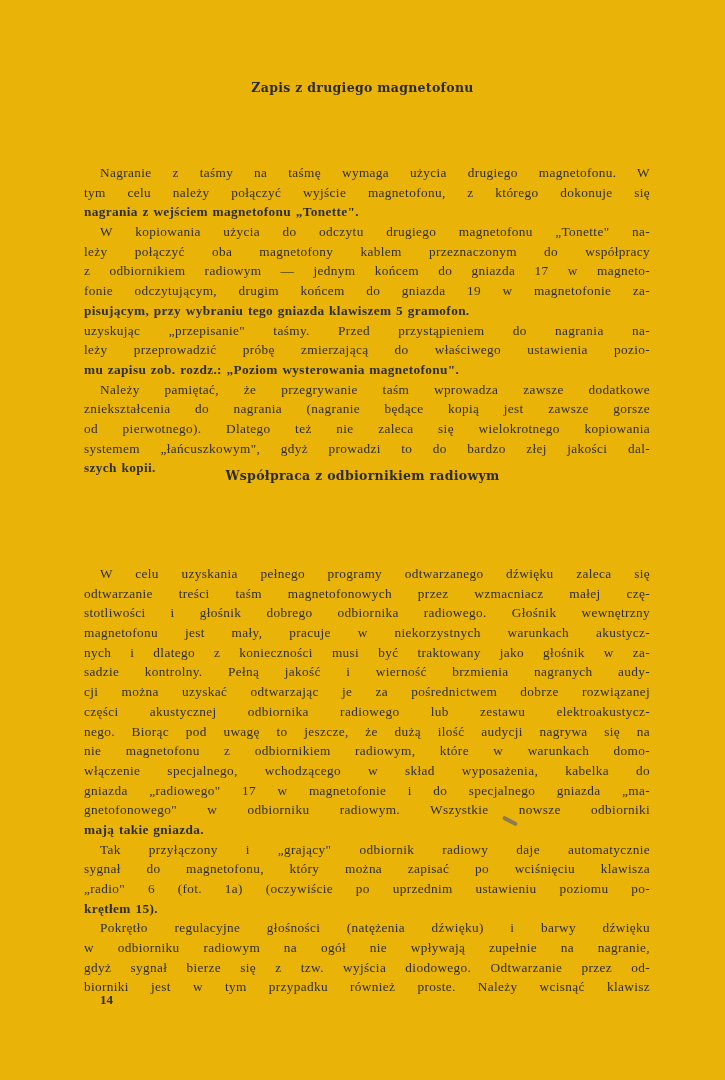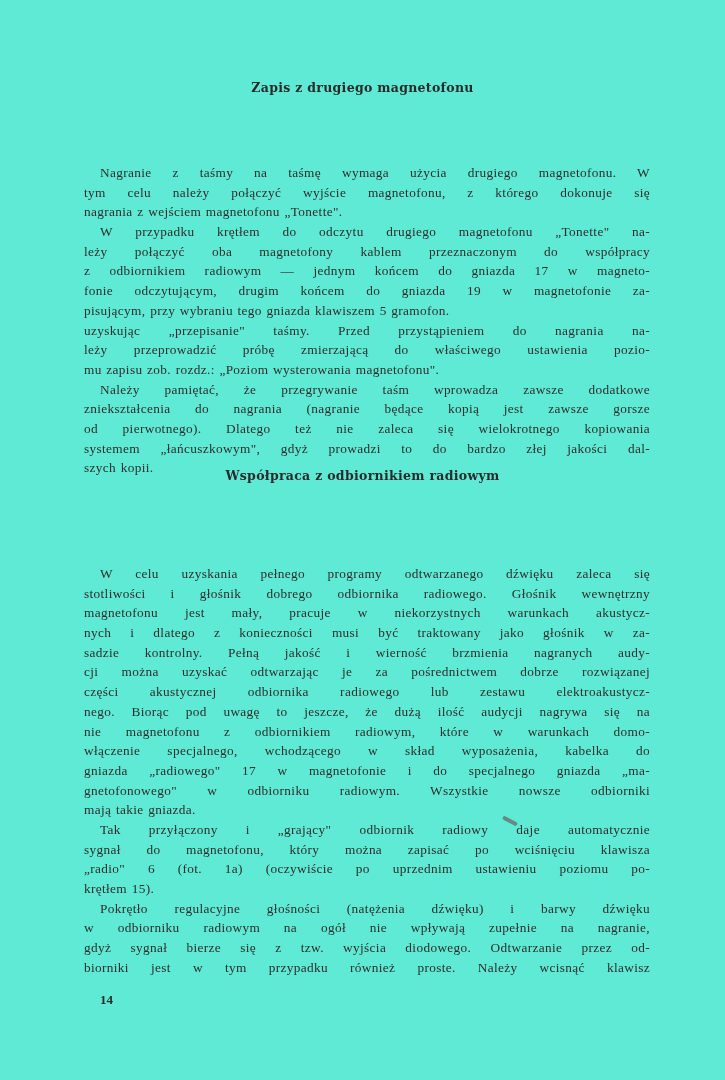--- a/index.html
+++ b/index.html
@@ -12,21 +12,21 @@
       background: #ffffff;
       position: relative;
       overflow: hidden;
       font-family: "DejaVu Serif", "Liberation Serif", serif;
       color: #2a2a2a;
     }
     .page {
       position: absolute;
       left: 0; top: 0;
       width: 725px; height: 1080px;
-      background: #5eead4;
+      background: #eab308;
     }
     .heading {
       position: absolute;
       left: 0;
       width: 725px;
       text-align: center;
       font-family: "DejaVu Serif", "Liberation Serif", serif;
       font-weight: bold;
       font-size: 12.5px;
       letter-spacing: 0.3px;
@@ -46,21 +46,21 @@
       font-size: 13.3px;
       white-space: nowrap;
       text-align: justify;
       text-align-last: justify;
       color: #2e2e2e;
       font-family: "Liberation Serif", "DejaVu Serif", serif;
       letter-spacing: 0.35px;
       word-spacing: 1px;
     }
     .line.indent { padding-left: 16px; }
-    .line.last { text-align-last: left; }
+    .line.last { text-align-last: left; font-weight: bold; }
     #block-1 { top: 118px; }
     #block-2 { top: 519px; }
     .page-number {
       position: absolute;
       left: 100px;
       top: 992px;
       font-family: "Liberation Serif", "DejaVu Serif", serif;
       font-weight: bold;
       font-size: 13px;
       color: #2b2b2b;
@@ -79,38 +79,39 @@
   </style>
 </head>
 <body>
 
 <div class="page">
   <div class="heading" id="heading-1">Zapis z drugiego magnetofonu</div>
   <div class="block" id="block-1">
       <div class="line indent">Nagranie z taśmy na taśmę wymaga użycia drugiego magnetofonu. W</div>
       <div class="line">tym celu należy połączyć wyjście magnetofonu, z którego dokonuje się</div>
       <div class="line last">nagrania z wejściem magnetofonu „Tonette".</div>
-      <div class="line indent">W przypadku krętłem do odczytu drugiego magnetofonu „Tonette" na-</div>
+      <div class="line indent">W kopiowania użycia do odczytu drugiego magnetofonu „Tonette" na-</div>
       <div class="line">leży połączyć oba magnetofony kablem przeznaczonym do współpracy</div>
       <div class="line">z odbiornikiem radiowym — jednym końcem do gniazda 17 w magneto-</div>
       <div class="line">fonie odczytującym, drugim końcem do gniazda 19 w magnetofonie za-</div>
       <div class="line last">pisującym, przy wybraniu tego gniazda klawiszem 5 gramofon.</div>
       <div class="line">uzyskując „przepisanie" taśmy. Przed przystąpieniem do nagrania na-</div>
       <div class="line">leży przeprowadzić próbę zmierzającą do właściwego ustawienia pozio-</div>
       <div class="line last">mu zapisu zob. rozdz.: „Poziom wysterowania magnetofonu".</div>
       <div class="line indent">Należy pamiętać, że przegrywanie taśm wprowadza zawsze dodatkowe</div>
       <div class="line">zniekształcenia do nagrania (nagranie będące kopią jest zawsze gorsze</div>
       <div class="line">od pierwotnego). Dlatego też nie zaleca się wielokrotnego kopiowania</div>
       <div class="line">systemem „łańcuszkowym", gdyż prowadzi to do bardzo złej jakości dal-</div>
       <div class="line last">szych kopii.</div>
     </div>
 
   <div class="heading" id="heading-2">Współpraca z odbiornikiem radiowym</div>
   <div class="block" id="block-2">
       <div class="line indent">W celu uzyskania pełnego programy odtwarzanego dźwięku zaleca się</div>
+      <div class="line">odtwarzanie treści taśm magnetofonowych przez wzmacniacz małej czę-</div>
       <div class="line">stotliwości i głośnik dobrego odbiornika radiowego. Głośnik wewnętrzny</div>
       <div class="line">magnetofonu jest mały, pracuje w niekorzystnych warunkach akustycz-</div>
       <div class="line">nych i dlatego z konieczności musi być traktowany jako głośnik w za-</div>
       <div class="line">sadzie kontrolny. Pełną jakość i wierność brzmienia nagranych audy-</div>
       <div class="line">cji można uzyskać odtwarzając je za pośrednictwem dobrze rozwiązanej</div>
       <div class="line">części akustycznej odbiornika radiowego lub zestawu elektroakustycz-</div>
       <div class="line">nego. Biorąc pod uwagę to jeszcze, że dużą ilość audycji nagrywa się na</div>
       <div class="line">nie magnetofonu z odbiornikiem radiowym, które w warunkach domo-</div>
       <div class="line">włączenie specjalnego, wchodzącego w skład wyposażenia, kabelka do</div>
       <div class="line">gniazda „radiowego" 17 w magnetofonie i do specjalnego gniazda „ma-</div>

